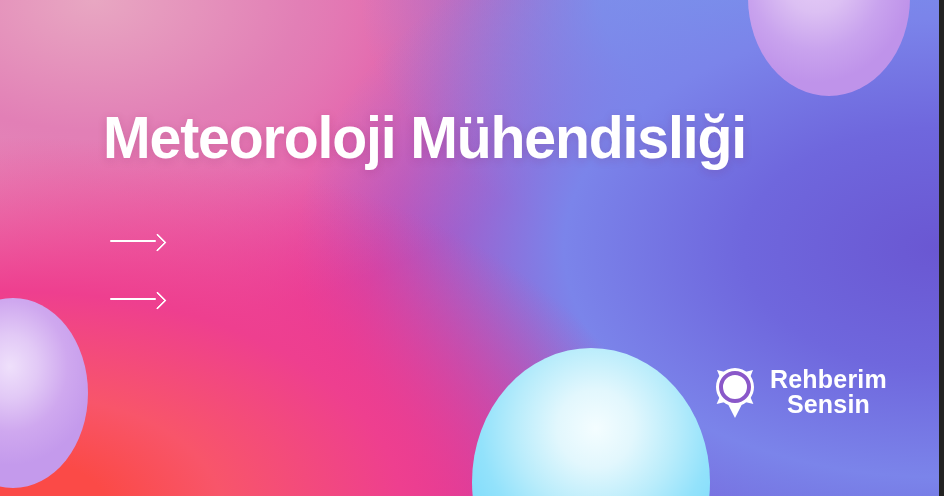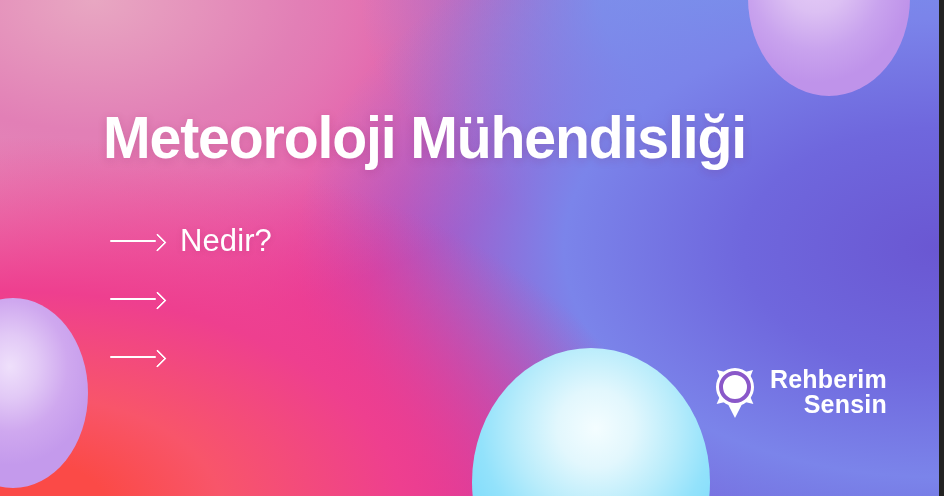--- a/index.html
+++ b/index.html
@@ -127,38 +127,34 @@
     gap: 12px;
   }
   .logo-mark { width: 46px; height: 56px; flex: 0 0 46px; }
   .logo-text {
     color: #ffffff;
     line-height: 1.0;
     font-weight: 700;
     letter-spacing: 0.2px;
   }
   .logo-line1 { font-size: 25px; display: block; }
-  .logo-line2 { font-size: 25px; display: block; text-align: right; }
+  .logo-line2 { font-size: 25px; display: block; text-align: center; }
 </style>
 </head>
 <body>
 
 <div class="banner">
 
   <div class="sphere sphere-tr"></div>
   <div class="sphere sphere-bl"></div>
   <div class="sphere sphere-bc"></div>
 
   <h1 class="title">Meteoroloji Mühendisliği</h1>
 
   <ul class="bullets">
-    <li class="bullet">
-      <span class="bullet-arrow"></span>
-      <span class="bullet-label">Nedir?</span>
-    </li>
     <li class="bullet">
       <span class="bullet-arrow"></span>
     </li>
     <li class="bullet">
       <span class="bullet-arrow"></span>
     </li>
   </ul>
 
   <div class="logo">
     <span class="logo-mark">

